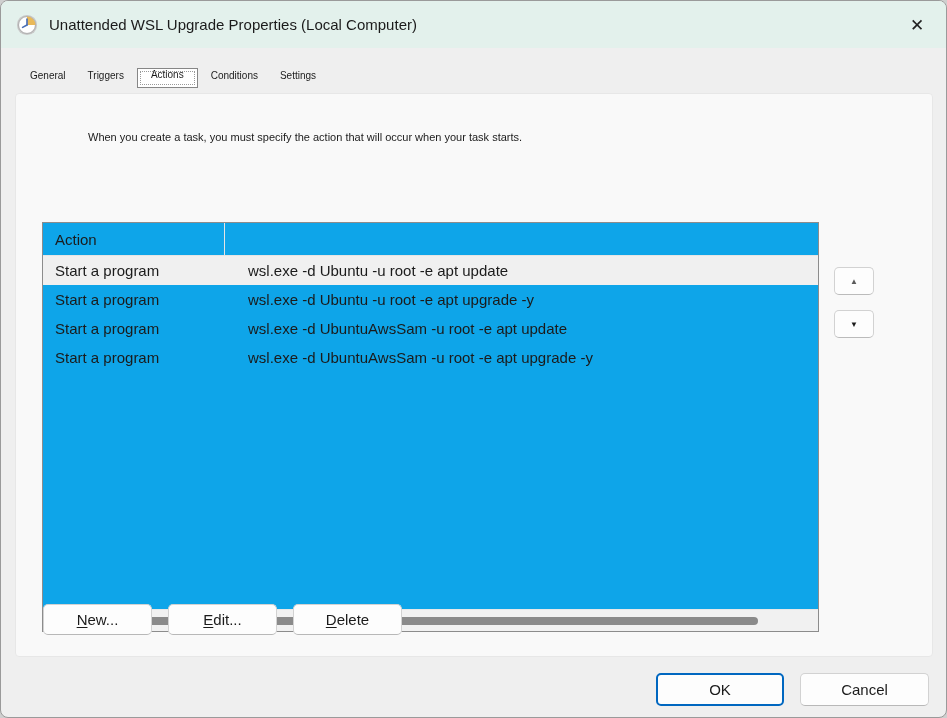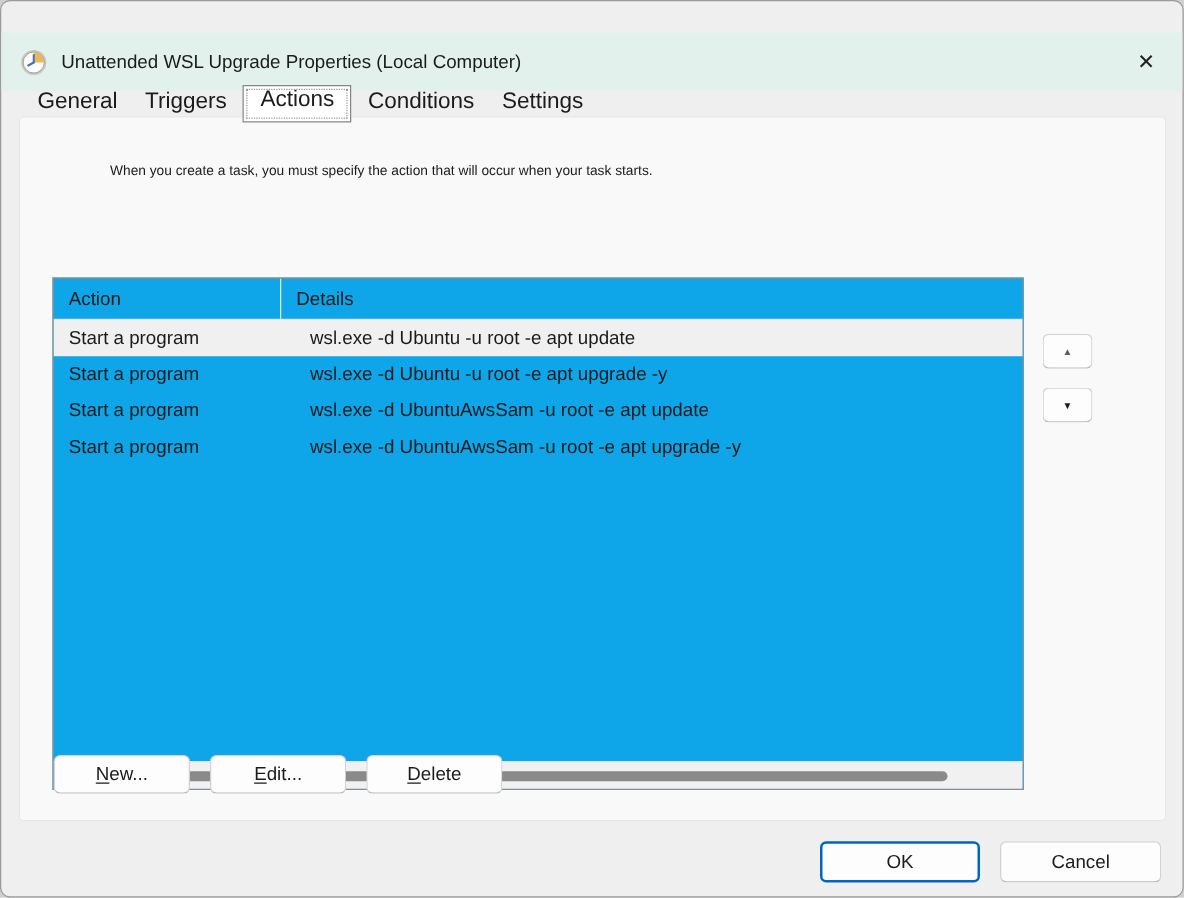--- a/index.html
+++ b/index.html
@@ -17,32 +17,32 @@
   .window{
     position:absolute;left:0;top:0;width:947px;height:718px;
     background:var(--dialog-bg);
     border:1px solid #9a9a9a;border-radius:8px;overflow:hidden;
     color:var(--text);
   }
   
   .titlebar{
     position:absolute;left:0;top:0;right:0;height:47px;
     background:var(--titlebar-bg);
-    display:flex;align-items:center;padding-left:15px;margin-top:25px;
+    display:flex;align-items:center;padding-left:15px;
   }
   .app-icon{width:22px;height:22px;flex:0 0 auto;}
   .title-text{margin-left:11px;font-size:15px;color:var(--text);}
   .close-btn{
     position:absolute;right:14px;top:9px;width:30px;height:30px;
     display:flex;align-items:center;justify-content:center;
     font-size:17px;color:#222;cursor:default;background:transparent;border:none;
   }
   
   .tabstrip{position:absolute;top:64px;left:18px;display:flex;align-items:flex-end;z-index:3;}
-  .tab{font-size:18px;padding:5px 11px 6px;color:var(--text);white-space:nowrap;}
+  .tab{font-size:10px;padding:5px 11px 6px;color:var(--text);white-space:nowrap;}
   .tab.active{
     background:#fff;border:1px solid #868686;
     outline:1px dotted #9a9a9a;outline-offset:-4px;
     padding:0 13px 7px;margin:-2px 2px -1px 2px;
   }
   
   .panel{
     position:absolute;left:14px;right:13px;top:92px;bottom:60px;
     background:var(--panel-bg);border:1px solid #e7e7e7;border-radius:4px;
   }
@@ -116,21 +116,20 @@
     <div class="tab">Conditions</div>
     <div class="tab">Settings</div>
   </div>
 
   <div class="panel">
     <div class="description">When you create a task, you must specify the action that will occur when your task starts.</div>
 
     <div class="table">
       <div class="thead">
         <div class="th col-action">Action</div>
-        <div class="th col-details">Details</div>
       </div>
 
       <div class="row selected">
         <div class="cell col-action">Start a program</div>
         <div class="cell col-details">wsl.exe -d Ubuntu -u root -e apt update</div>
       </div>
       <div class="row">
         <div class="cell col-action">Start a program</div>
         <div class="cell col-details">wsl.exe -d Ubuntu -u root -e apt upgrade -y</div>
       </div>

